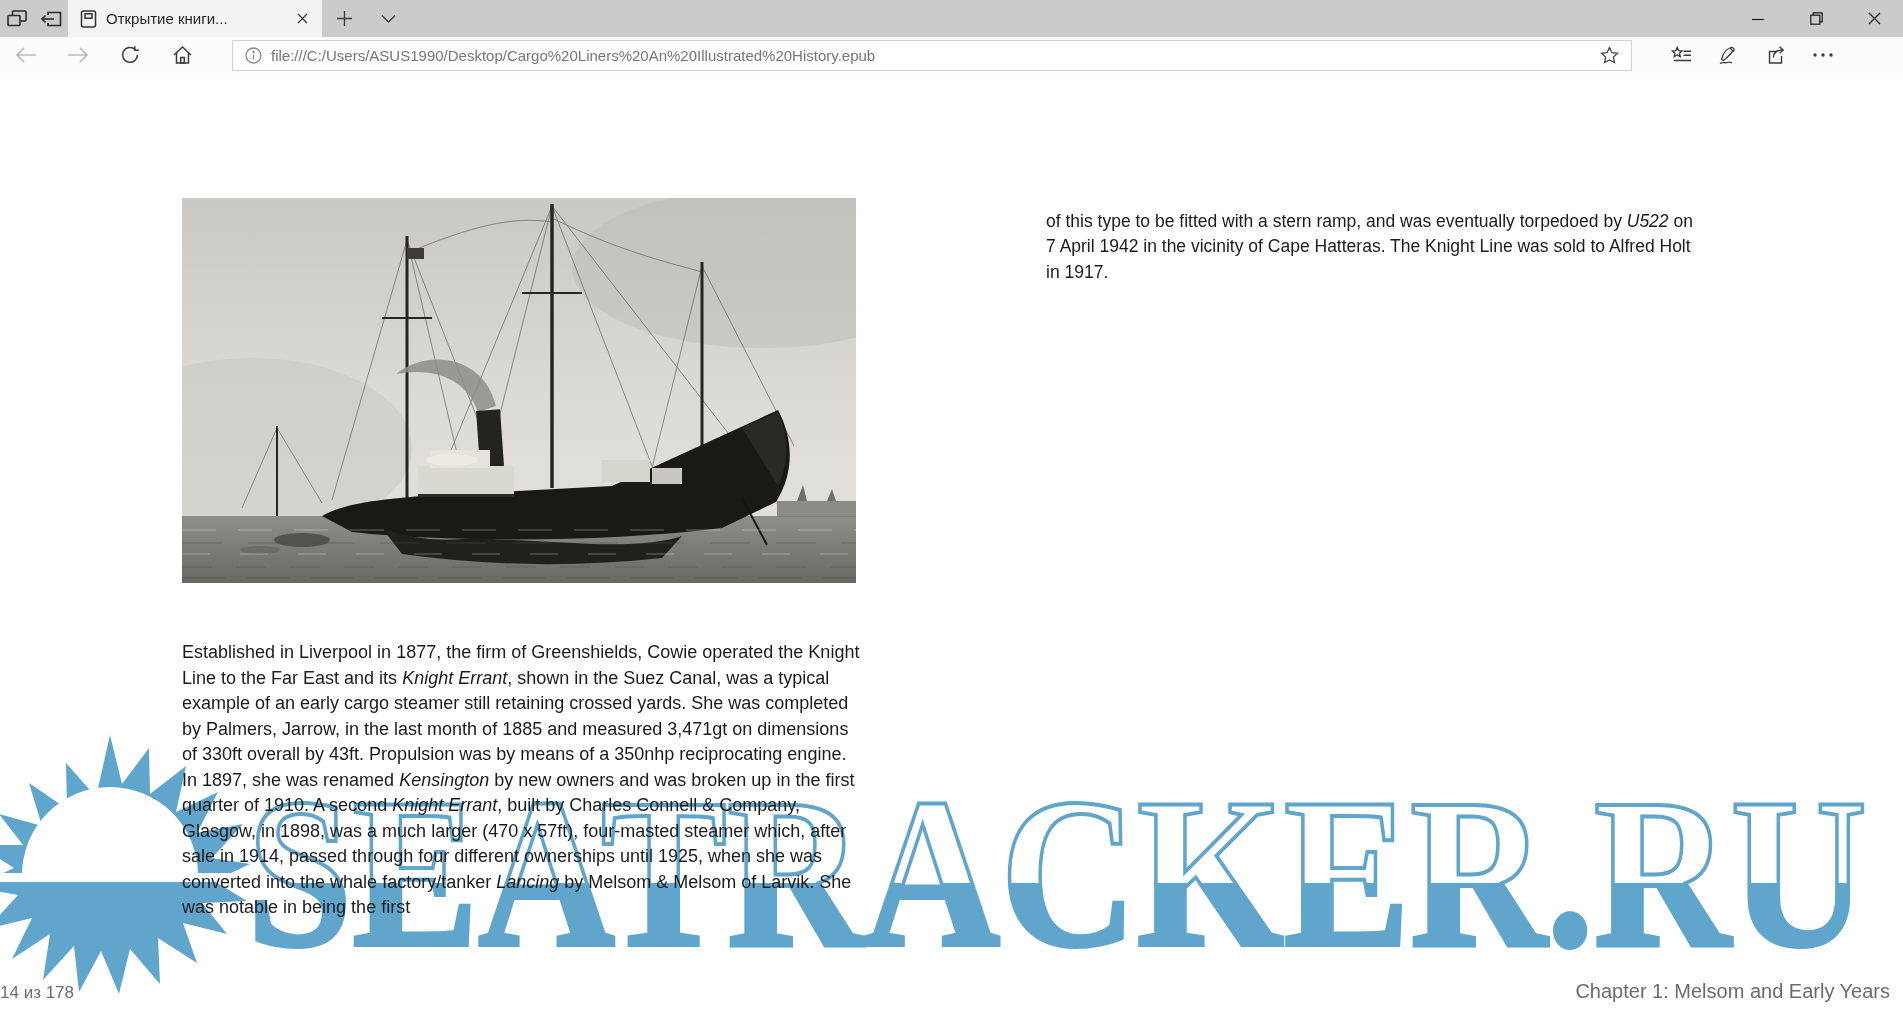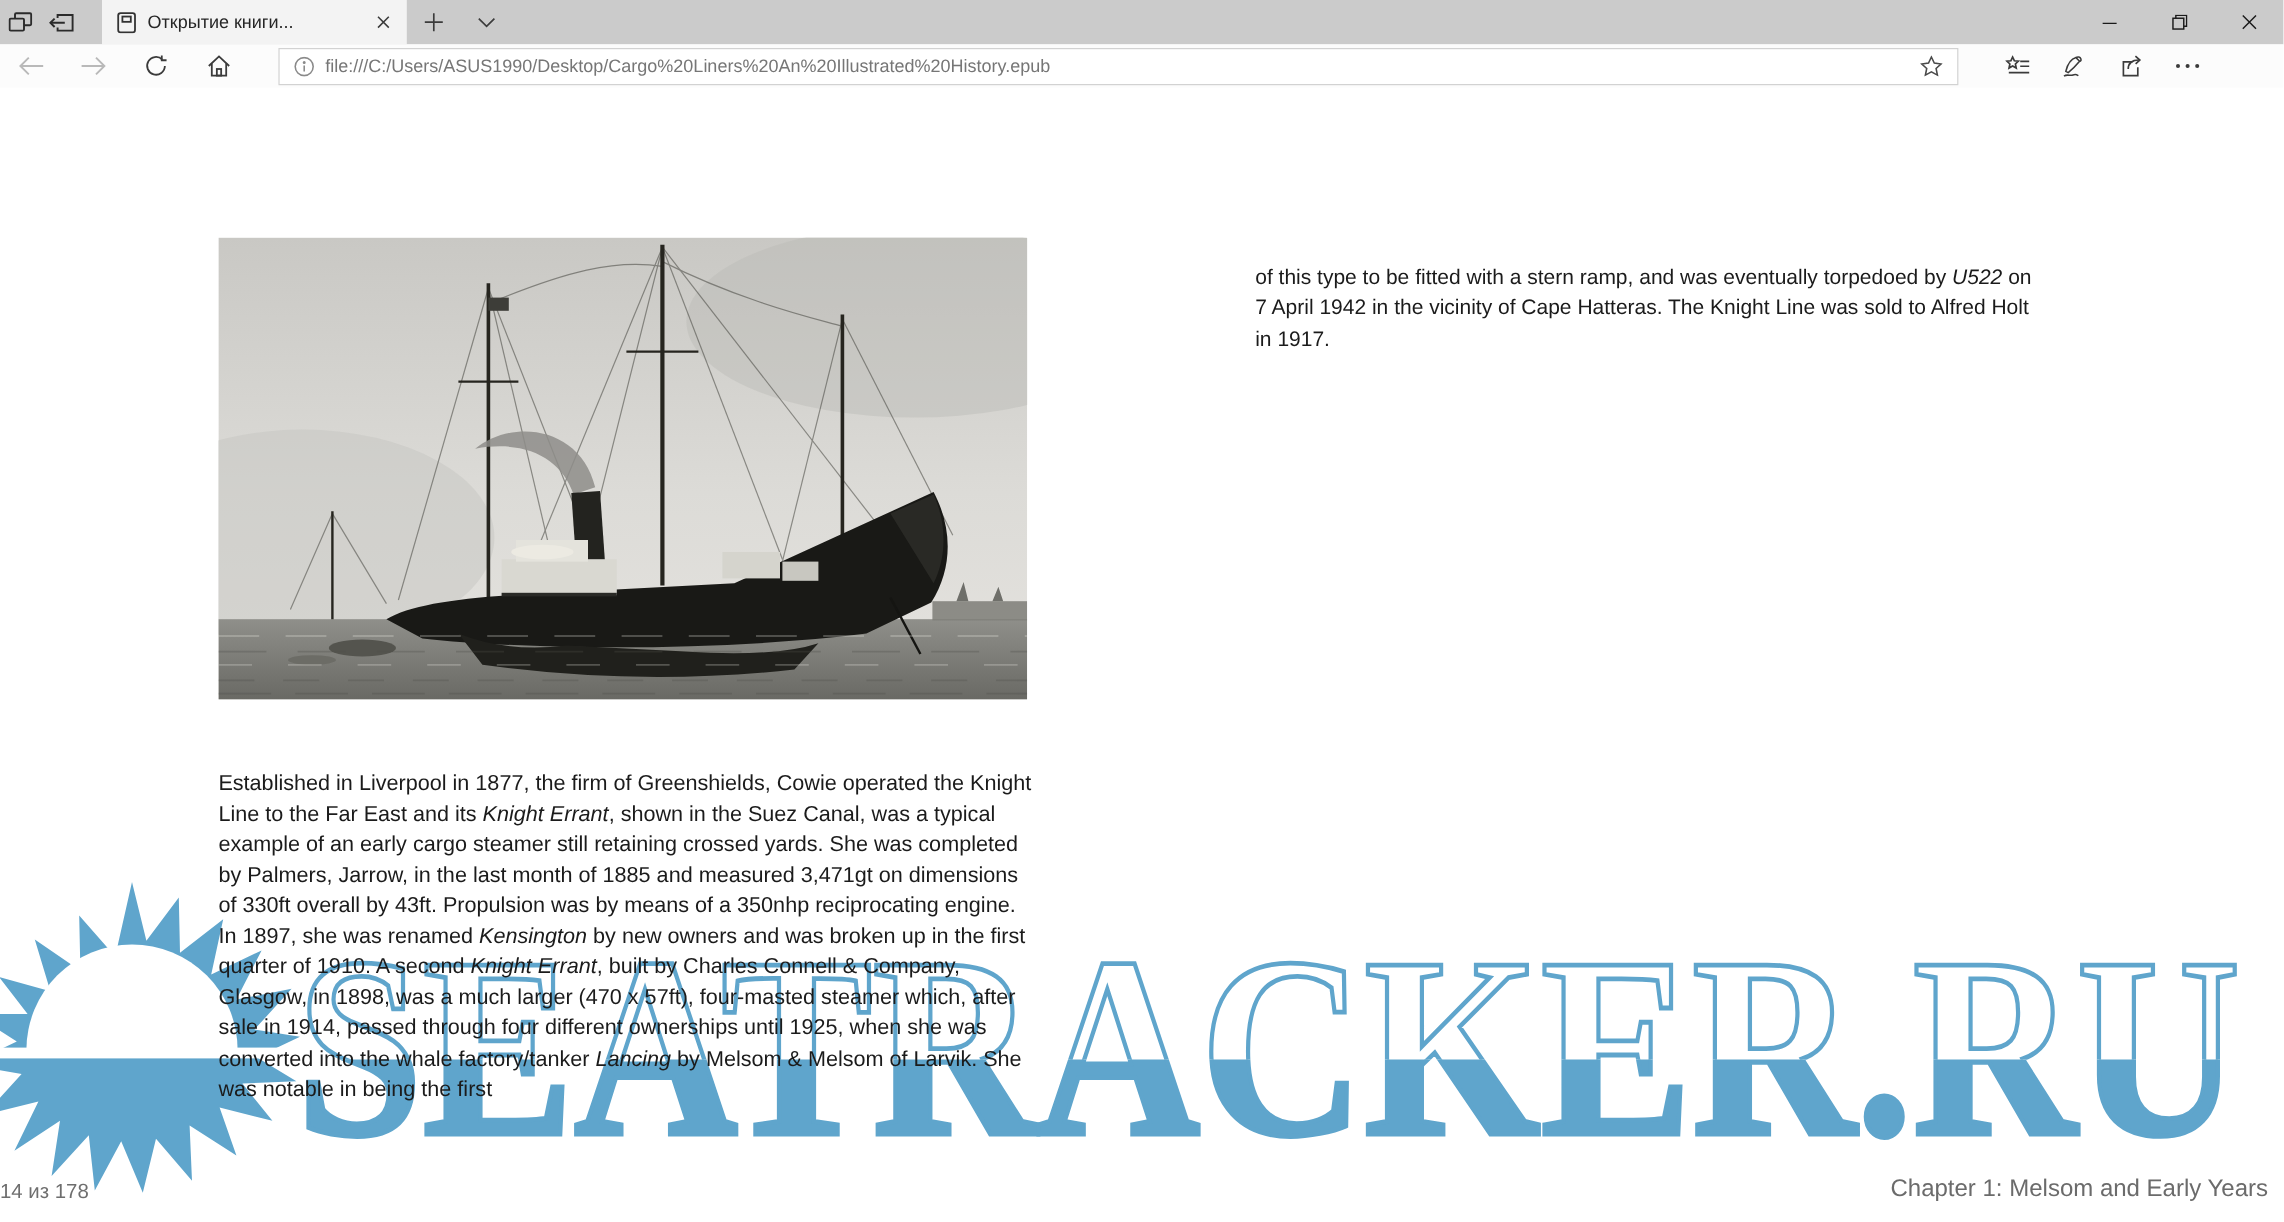--- a/index.html
+++ b/index.html
@@ -9,21 +9,21 @@
     background:#ffffff; font-family:"Liberation Sans", sans-serif;
   }
   
   .titlebar {
     position:absolute; top:0; left:0; width:1903px; height:37px;
     background:#cbcbcb; display:flex; align-items:stretch;
   }
   .tb-btn { width:34px; display:flex; align-items:center; justify-content:center; cursor:default; }
   .tab {
     width:254px; background:#f3f3f3; display:flex; align-items:center;
-    padding:0 10px 0 12px; gap:9px;margin-left:17px;
+    padding:0 10px 0 12px; gap:9px;
   }
   .tab-title {
     flex:1; font-size:15px; color:#262626; white-space:nowrap; overflow:hidden;
   }
   .tab-close { display:flex; align-items:center; justify-content:center; width:20px; height:20px; }
   .newtab-btn, .tabmenu-btn { width:44px; display:flex; align-items:center; justify-content:center; }
   .tb-spacer { flex:1; }
   .win-btn { width:58px; display:flex; align-items:center; justify-content:center; }
   
   .toolbar {
@@ -41,21 +41,21 @@
   .ab-star { display:flex; align-items:center; }
   .right-tools { margin-left:26px; display:flex; }
   .tool-btn { width:47px; height:36px; display:flex; align-items:center; justify-content:center; }
   
   .photo-wrap { position:absolute; left:182px; top:198px; width:674px; height:385px; z-index:2; }
   .caption {
     position:absolute; left:182px; top:622px; width:678px; z-index:2;
     font-size:18px; line-height:25.5px; color:#1b1b1b;
   }
   .right-par {
-    position:absolute; left:1046px; top:201px; width:652px; z-index:2;
+    position:absolute; left:1046px; top:191px; width:652px; z-index:2;
     font-size:17.5px; line-height:25.5px; color:#1b1b1b;
   }
   .caption em, .right-par em { font-style:italic; }
   .footer-page {
     position:absolute; left:0; top:983px; width:1903px; 
     font-size:17px; color:#6e6e6e; z-index:2;
   }
   .footer-chapter {
     position:absolute; right:13px; top:980px; font-size:20px; color:#6b6b6b; z-index:2;
   }

